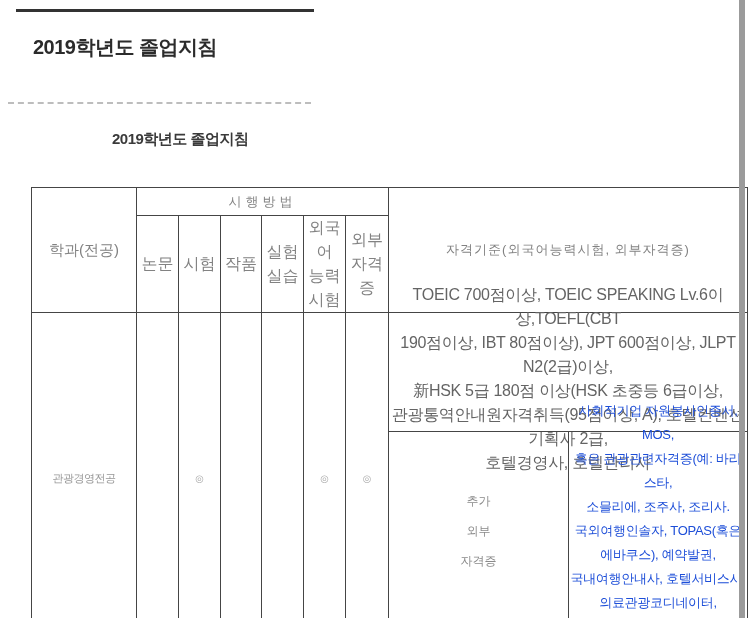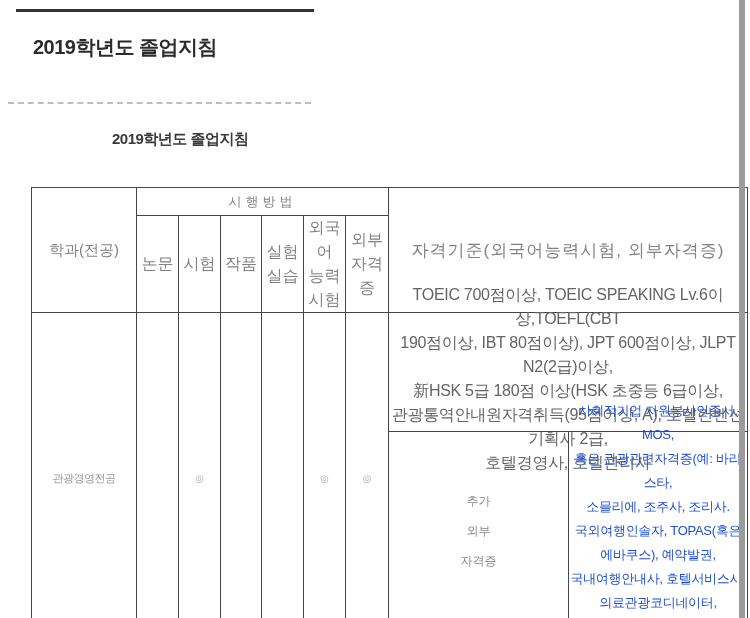--- a/index.html
+++ b/index.html
@@ -50,21 +50,21 @@
     width:717px;
     border-collapse:collapse; table-layout:fixed;
   }
   table.guideline th, table.guideline td {
     border:1px solid #454545;
     text-align:center; vertical-align:middle;
     font-weight:400;
   }
   th.group-head { height:28px; font-size:13px; color:#828282; letter-spacing:4px; }
   th.dept-head  { font-size:15px; color:#828282; }
-  th.crit-head  { font-size:17px; color:#828282; letter-spacing:1px; }
+  th.crit-head  { font-size:13px; color:#828282; letter-spacing:1px; }
   tr.sub-head th { height:56px; font-size:16px; color:#828282; line-height:24px; }
   td.dept-cell { font-size:11px; color:#979797; letter-spacing:-0.5px; }
   td.mark-cell { font-size:10px; color:#adadad; }
   tr.body-row  { height:332px; }
   td.crit-cell { padding:0; vertical-align:top; }
 
   .crit-top {
     height:104px; border-bottom:1px solid #454545;
     display:flex; align-items:center; justify-content:center;
     font-size:16px; line-height:24px; color:#646464;

